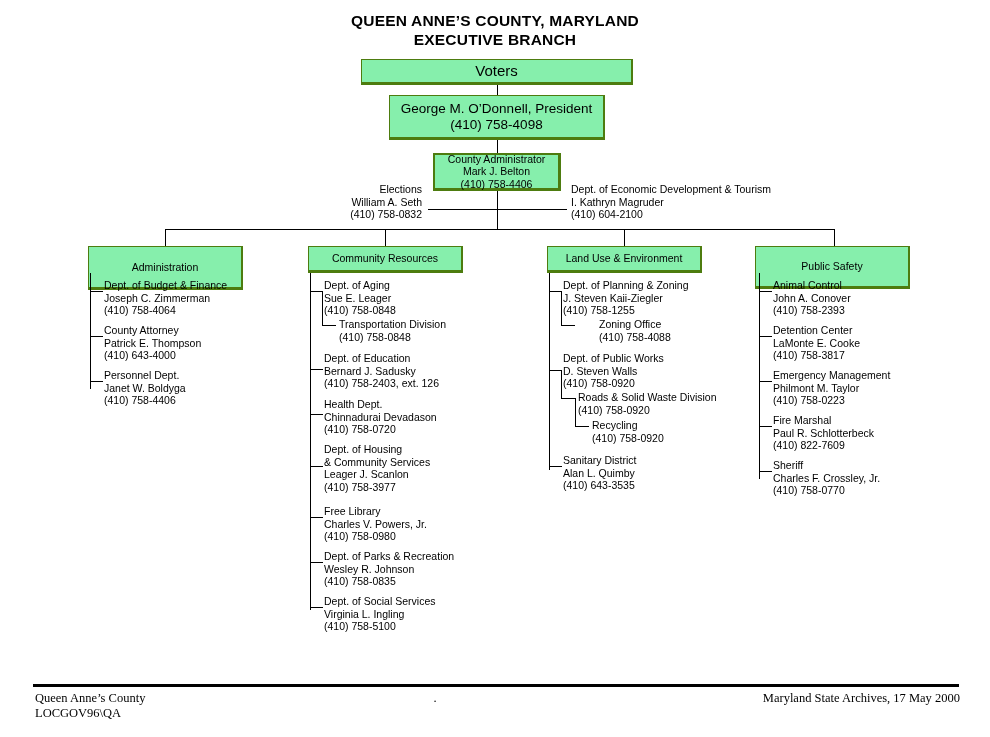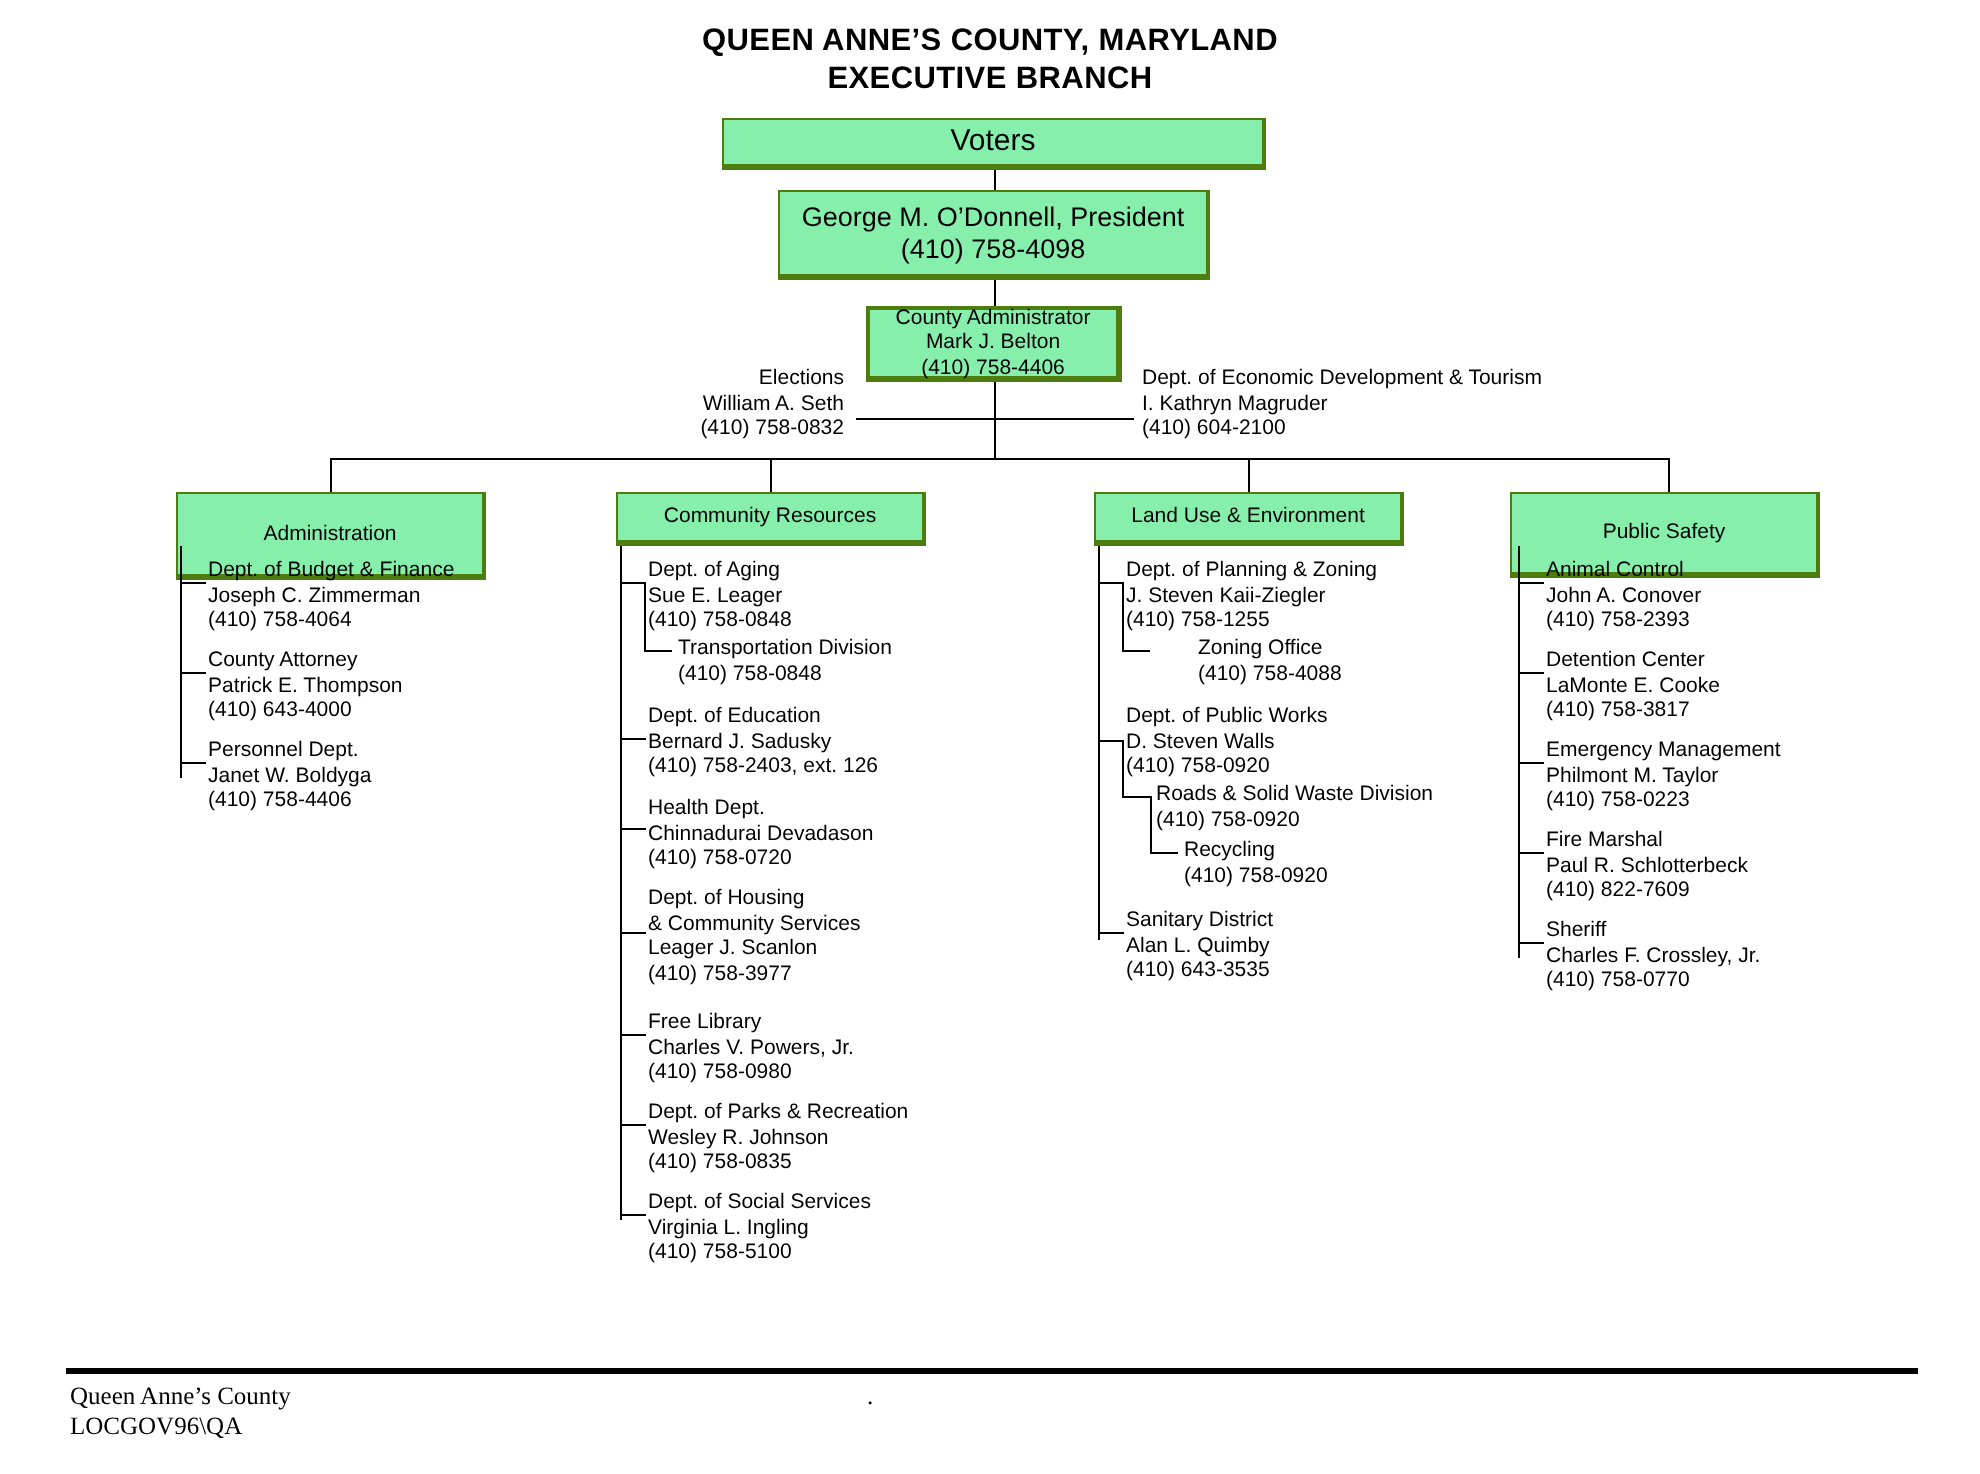--- a/index.html
+++ b/index.html
@@ -339,13 +339,14 @@
   <span class="l">(410) 758-0770</span>
 </div>
 
 <div class="footer-rule"></div>
 <div class="footer-text footer-left">
   <span class="l">Queen Anne’s County</span>
   <span class="l">LOCGOV96\QA</span>
 </div>
 <div class="footer-text footer-mid">.</div>
 <div class="footer-text footer-right">
+  <span class="l">Maryland State Archives, 17 May 2000</span>
 </div>
 
 </body></html>

